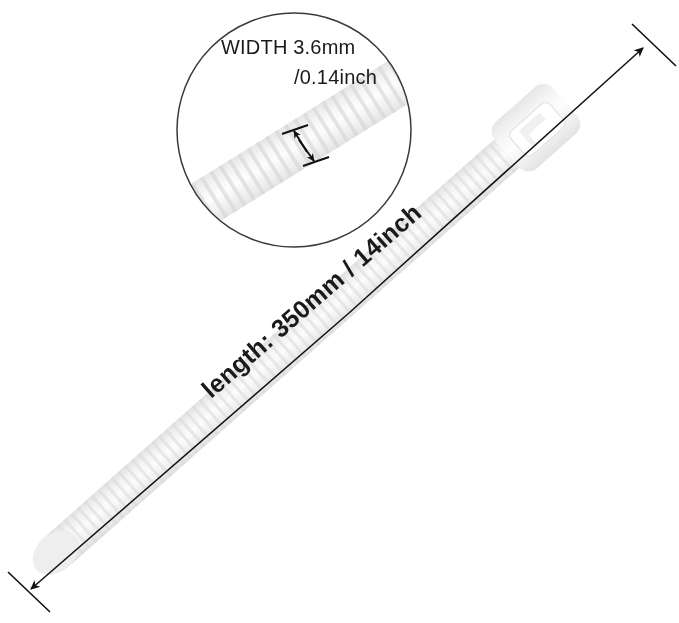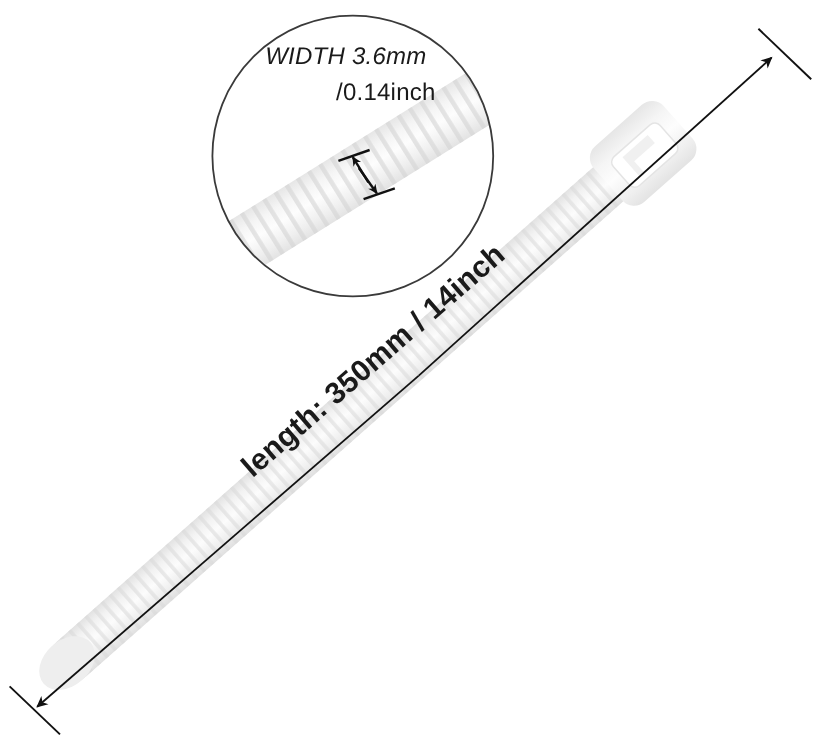--- a/index.html
+++ b/index.html
@@ -25,24 +25,23 @@
     position: absolute;
     color: #1a1a1a;
     white-space: nowrap;
     user-select: none;
   }
   #width-label-mm {
     left: 221px;
     top: 36px;
     font-size: 20px;
     letter-spacing: 0.2px;
-    font-style: italic;
   }
   #width-label-inch {
-    left: 280px;
+    left: 294px;
     top: 66px;
     font-size: 20px;
     letter-spacing: 0.2px;
   }
   #length-label {
     left: 196px;
     top: 382px;
     font-size: 25px;
     font-weight: bold;
     letter-spacing: 0.2px;

